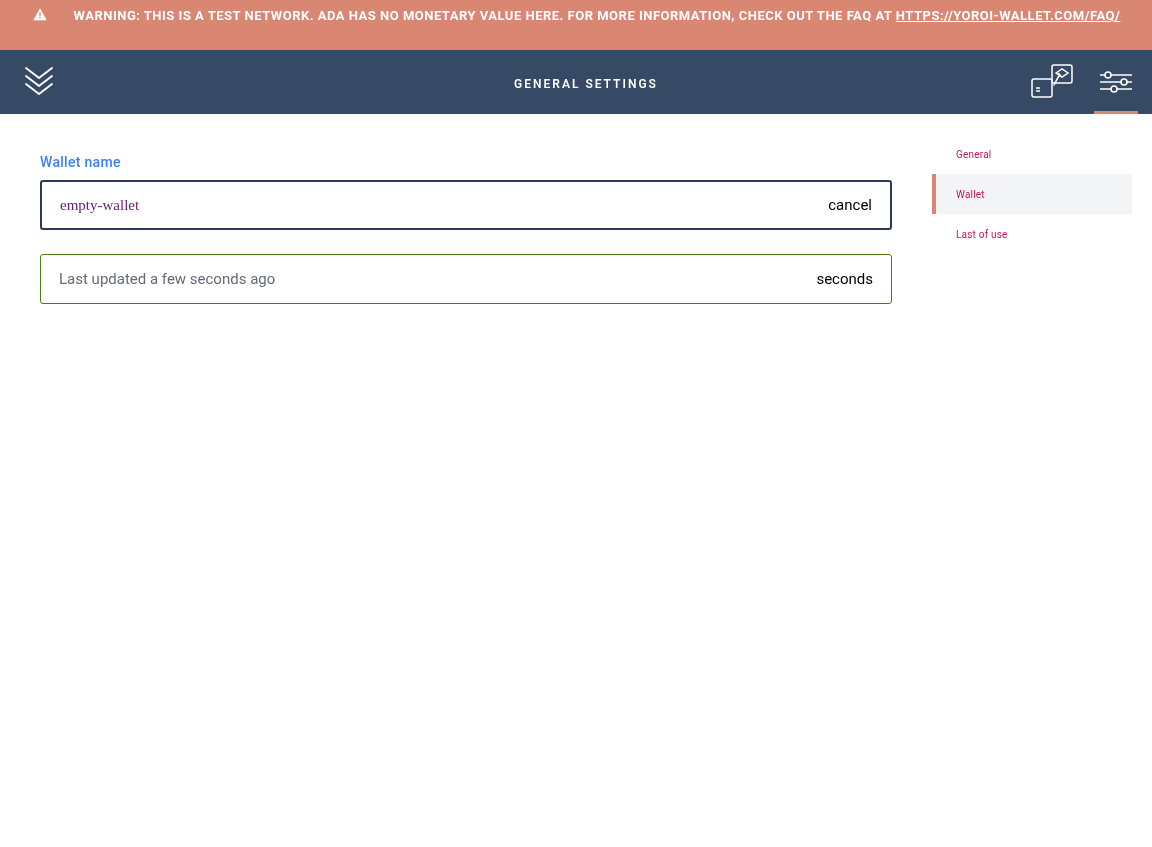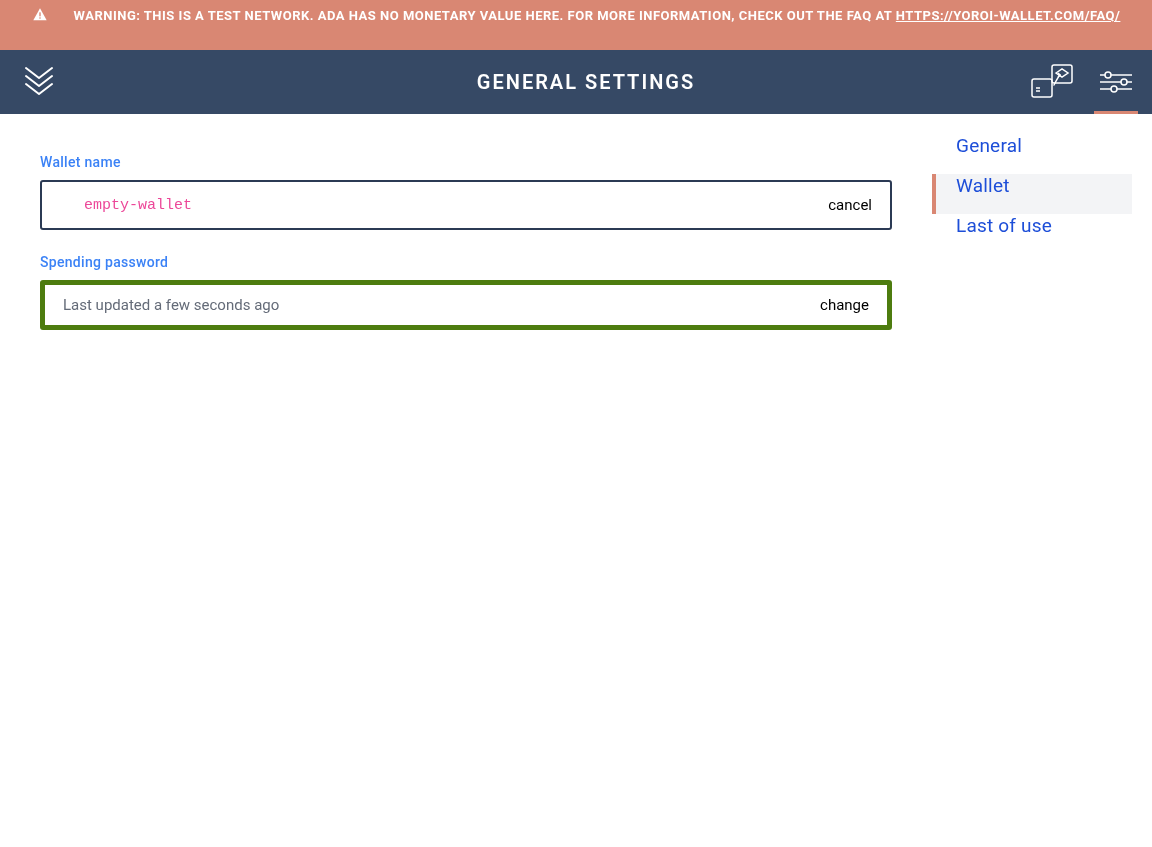--- a/index.html
+++ b/index.html
@@ -57,21 +57,21 @@
     }
     .topbar .center {
       position: absolute;
       left: 0;
       right: 0;
       text-align: center;
       pointer-events: none;
     }
     .topbar .title {
       color: #ffffff;
-      font-size: 20px;
+      font-size: 12px;
       font-weight: 600;
       letter-spacing: 2px;
       margin-left: 20px;
     }
     .topbar .right {
       display: flex;
       align-items: center;
       gap: 26px;
       z-index: 2;
     }
@@ -110,63 +110,63 @@
       margin-bottom: 24px;
     }
     .field-label {
       color: #3b82f6;
       font-size: 14px;
       font-weight: 500;
       letter-spacing: 0.3px;
       margin-bottom: 10px;
     }
     .field-box {
-      border: 5px solid #4d7c0f;
+      border: 1px solid #4d7c0f;
       border-radius: 3px;
       height: 50px;
       display: flex;
       align-items: center;
       padding: 0 18px;
       justify-content: space-between;
     }
     .field-box.focused {
       border: 2px solid #2b3a54;
     }
     .field-box .wallet-name-input {
       border: none;
       outline: none;
       font-size: 15px;
-      color: #ec4899;
+      color: #701a75;
       flex: 1;
       background: transparent;
-      font-family: Liberation Mono, monospace;
-      margin-left: 24px;
+      font-family: Liberation Serif, serif;
     }
     .field-box .value-text {
       font-size: 15px;
       color: #646b78;
     }
     .field-box .action-link {
       font-size: 15px;
       color: #000000;
       cursor: pointer;
     }
     .sidebar {
       width: 200px;
       background: #ffffff;
       border-radius: 2px;
       display: flex;
       flex-direction: column;
     }
     .sidebar-item {
       height: 40px;
       display: flex;
+      align-items: center;
       padding: 0 20px;
-      font-size: 19px;
-      color: #1d4ed8;
+      font-size: 10px;
+      color: #be185d;
       letter-spacing: 0.2px;
       cursor: pointer;
       border-left: 4px solid transparent;
     }
     .sidebar-item.active {
       background: #f3f4f6;
       border-left: 4px solid #D98773;
       font-weight: 400;
     }
     svg { display: block; }
@@ -235,24 +235,23 @@
 
       <div class="field-group">
         <div class="field-label">Wallet name</div>
         <div class="field-box focused">
           <input type="text" class="wallet-name-input" value="empty-wallet" style="">
           <span class="action-link">cancel</span>
         </div>
       </div>
 
       <div class="field-group">
-        <div class="field-label">Spending password</div>
         <div class="field-box">
           <span class="value-text">Last updated a few seconds ago</span>
-          <span class="action-link">change</span>
+          <span class="action-link">seconds</span>
         </div>
       </div>
 
     </div>
   </div>
 
   <div class="sidebar">
     <div class="sidebar-item">
       <span>General</span>
     </div>

